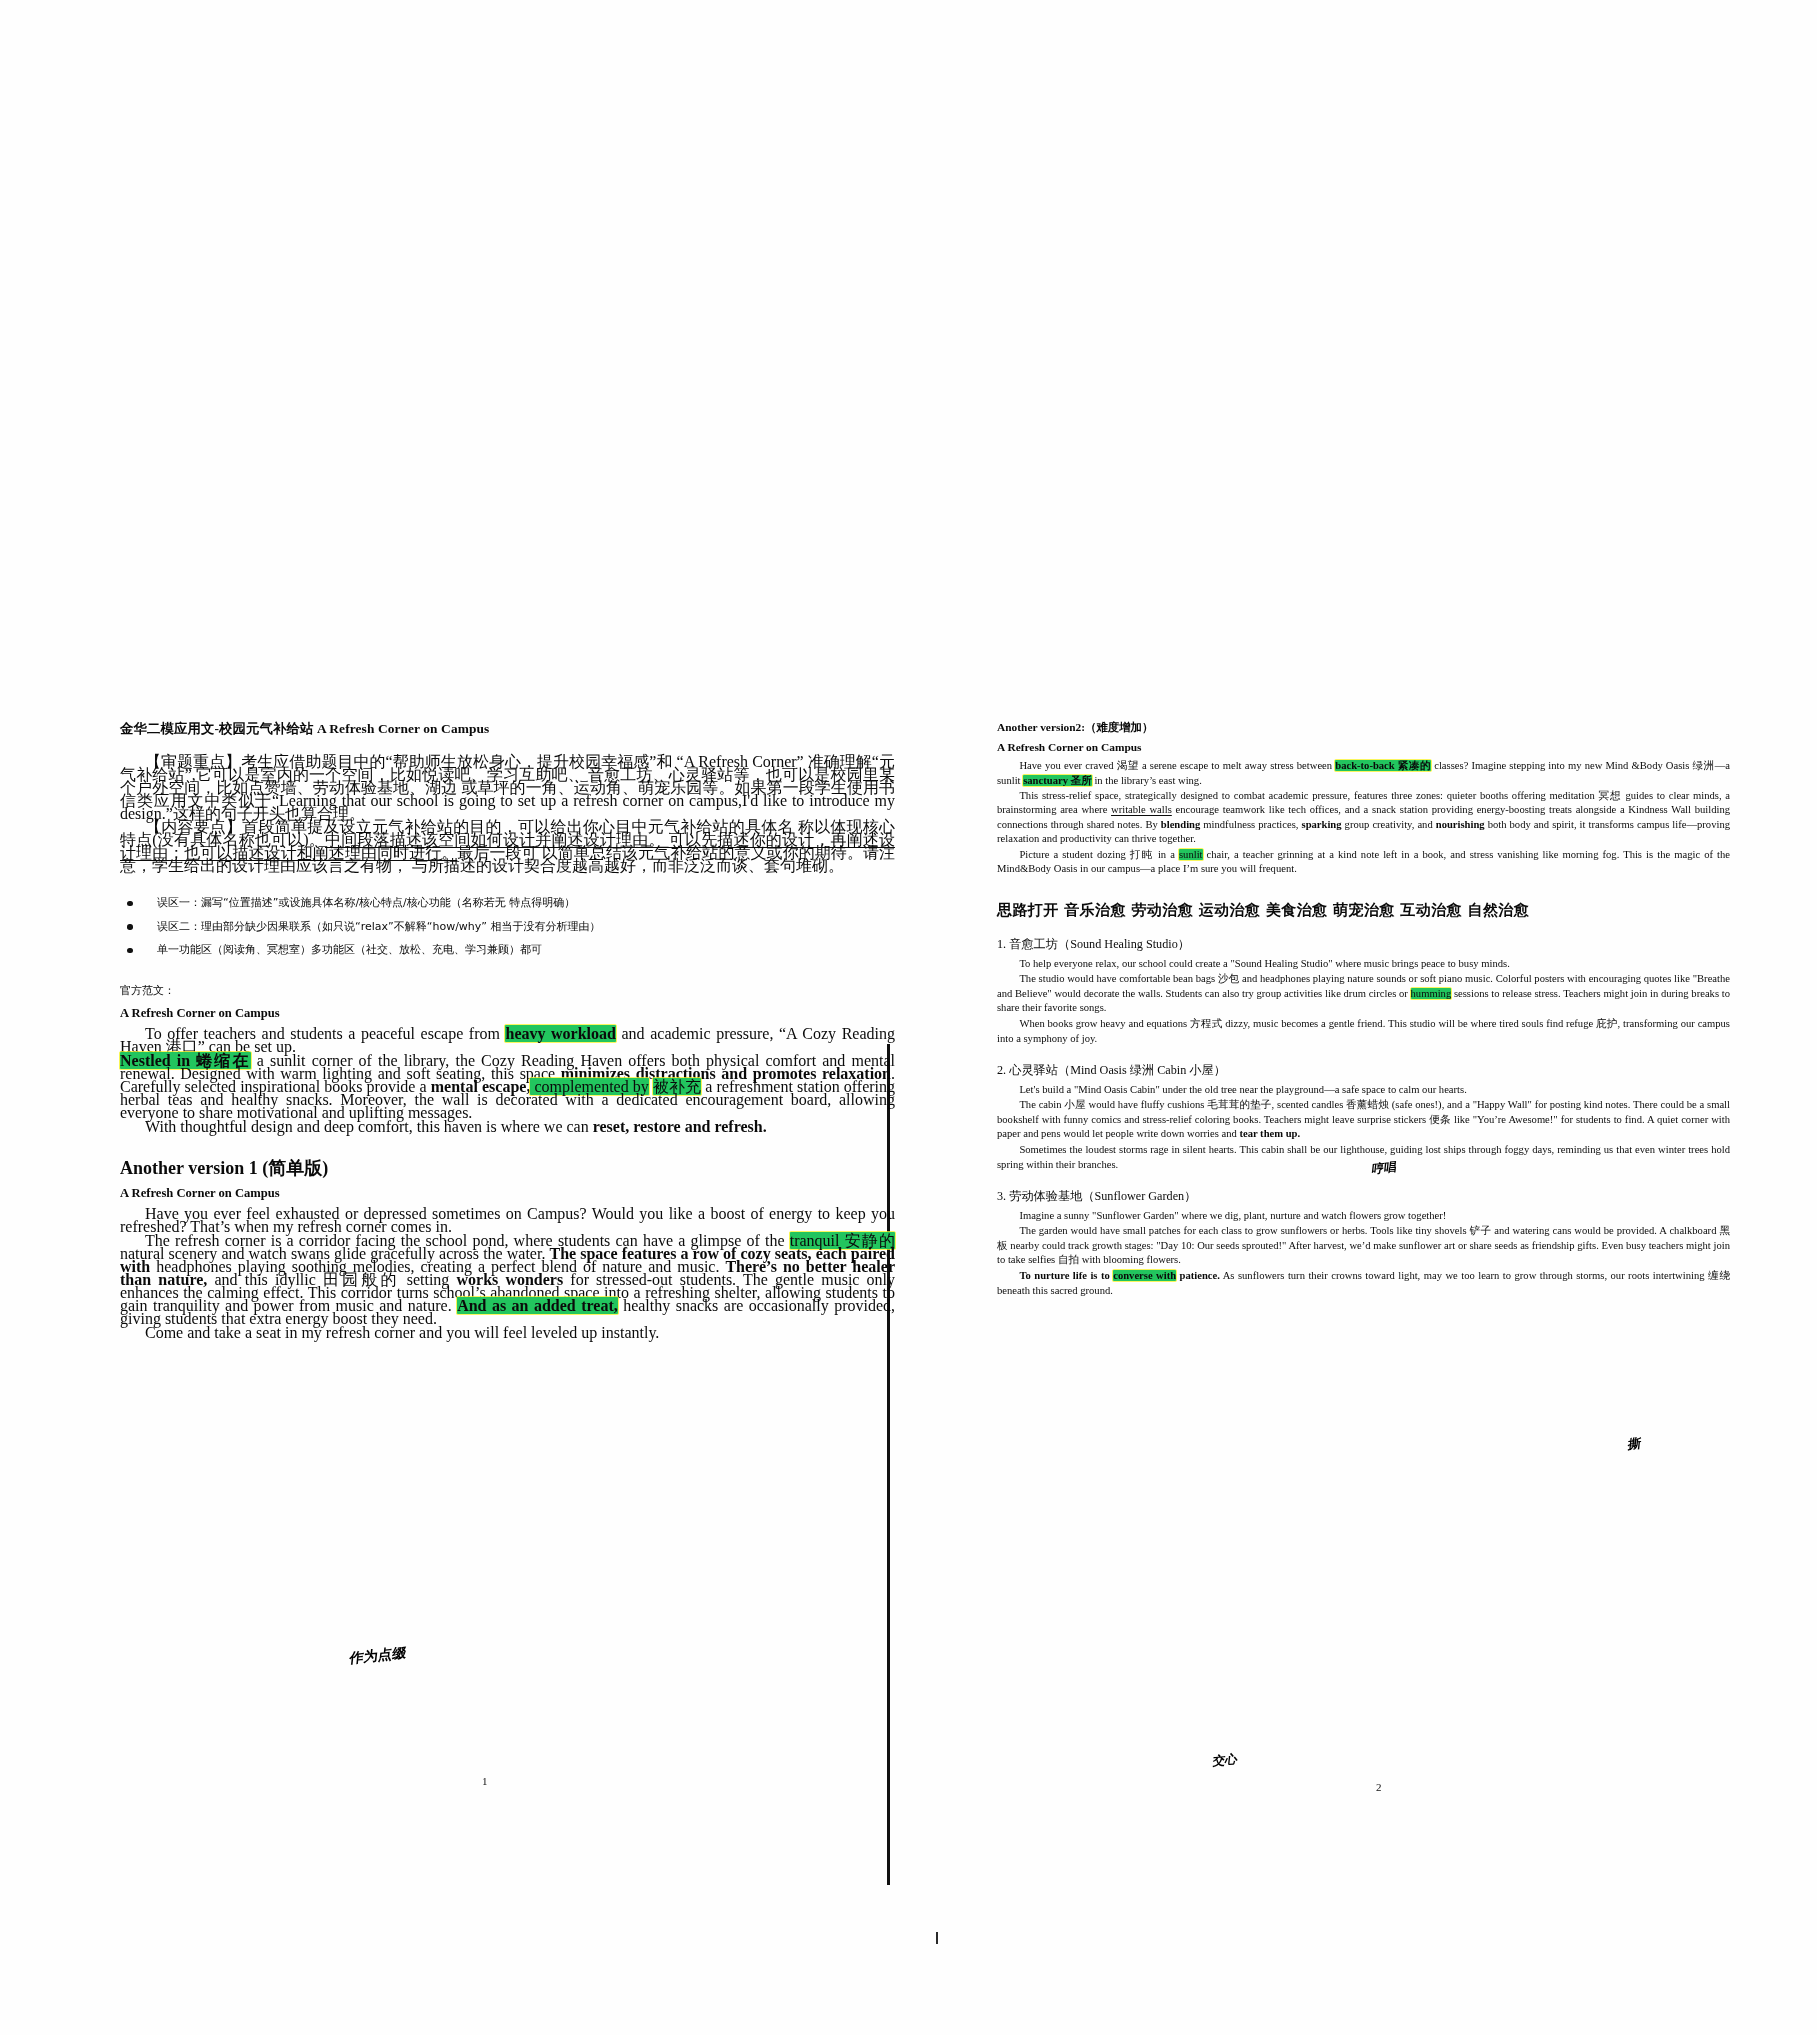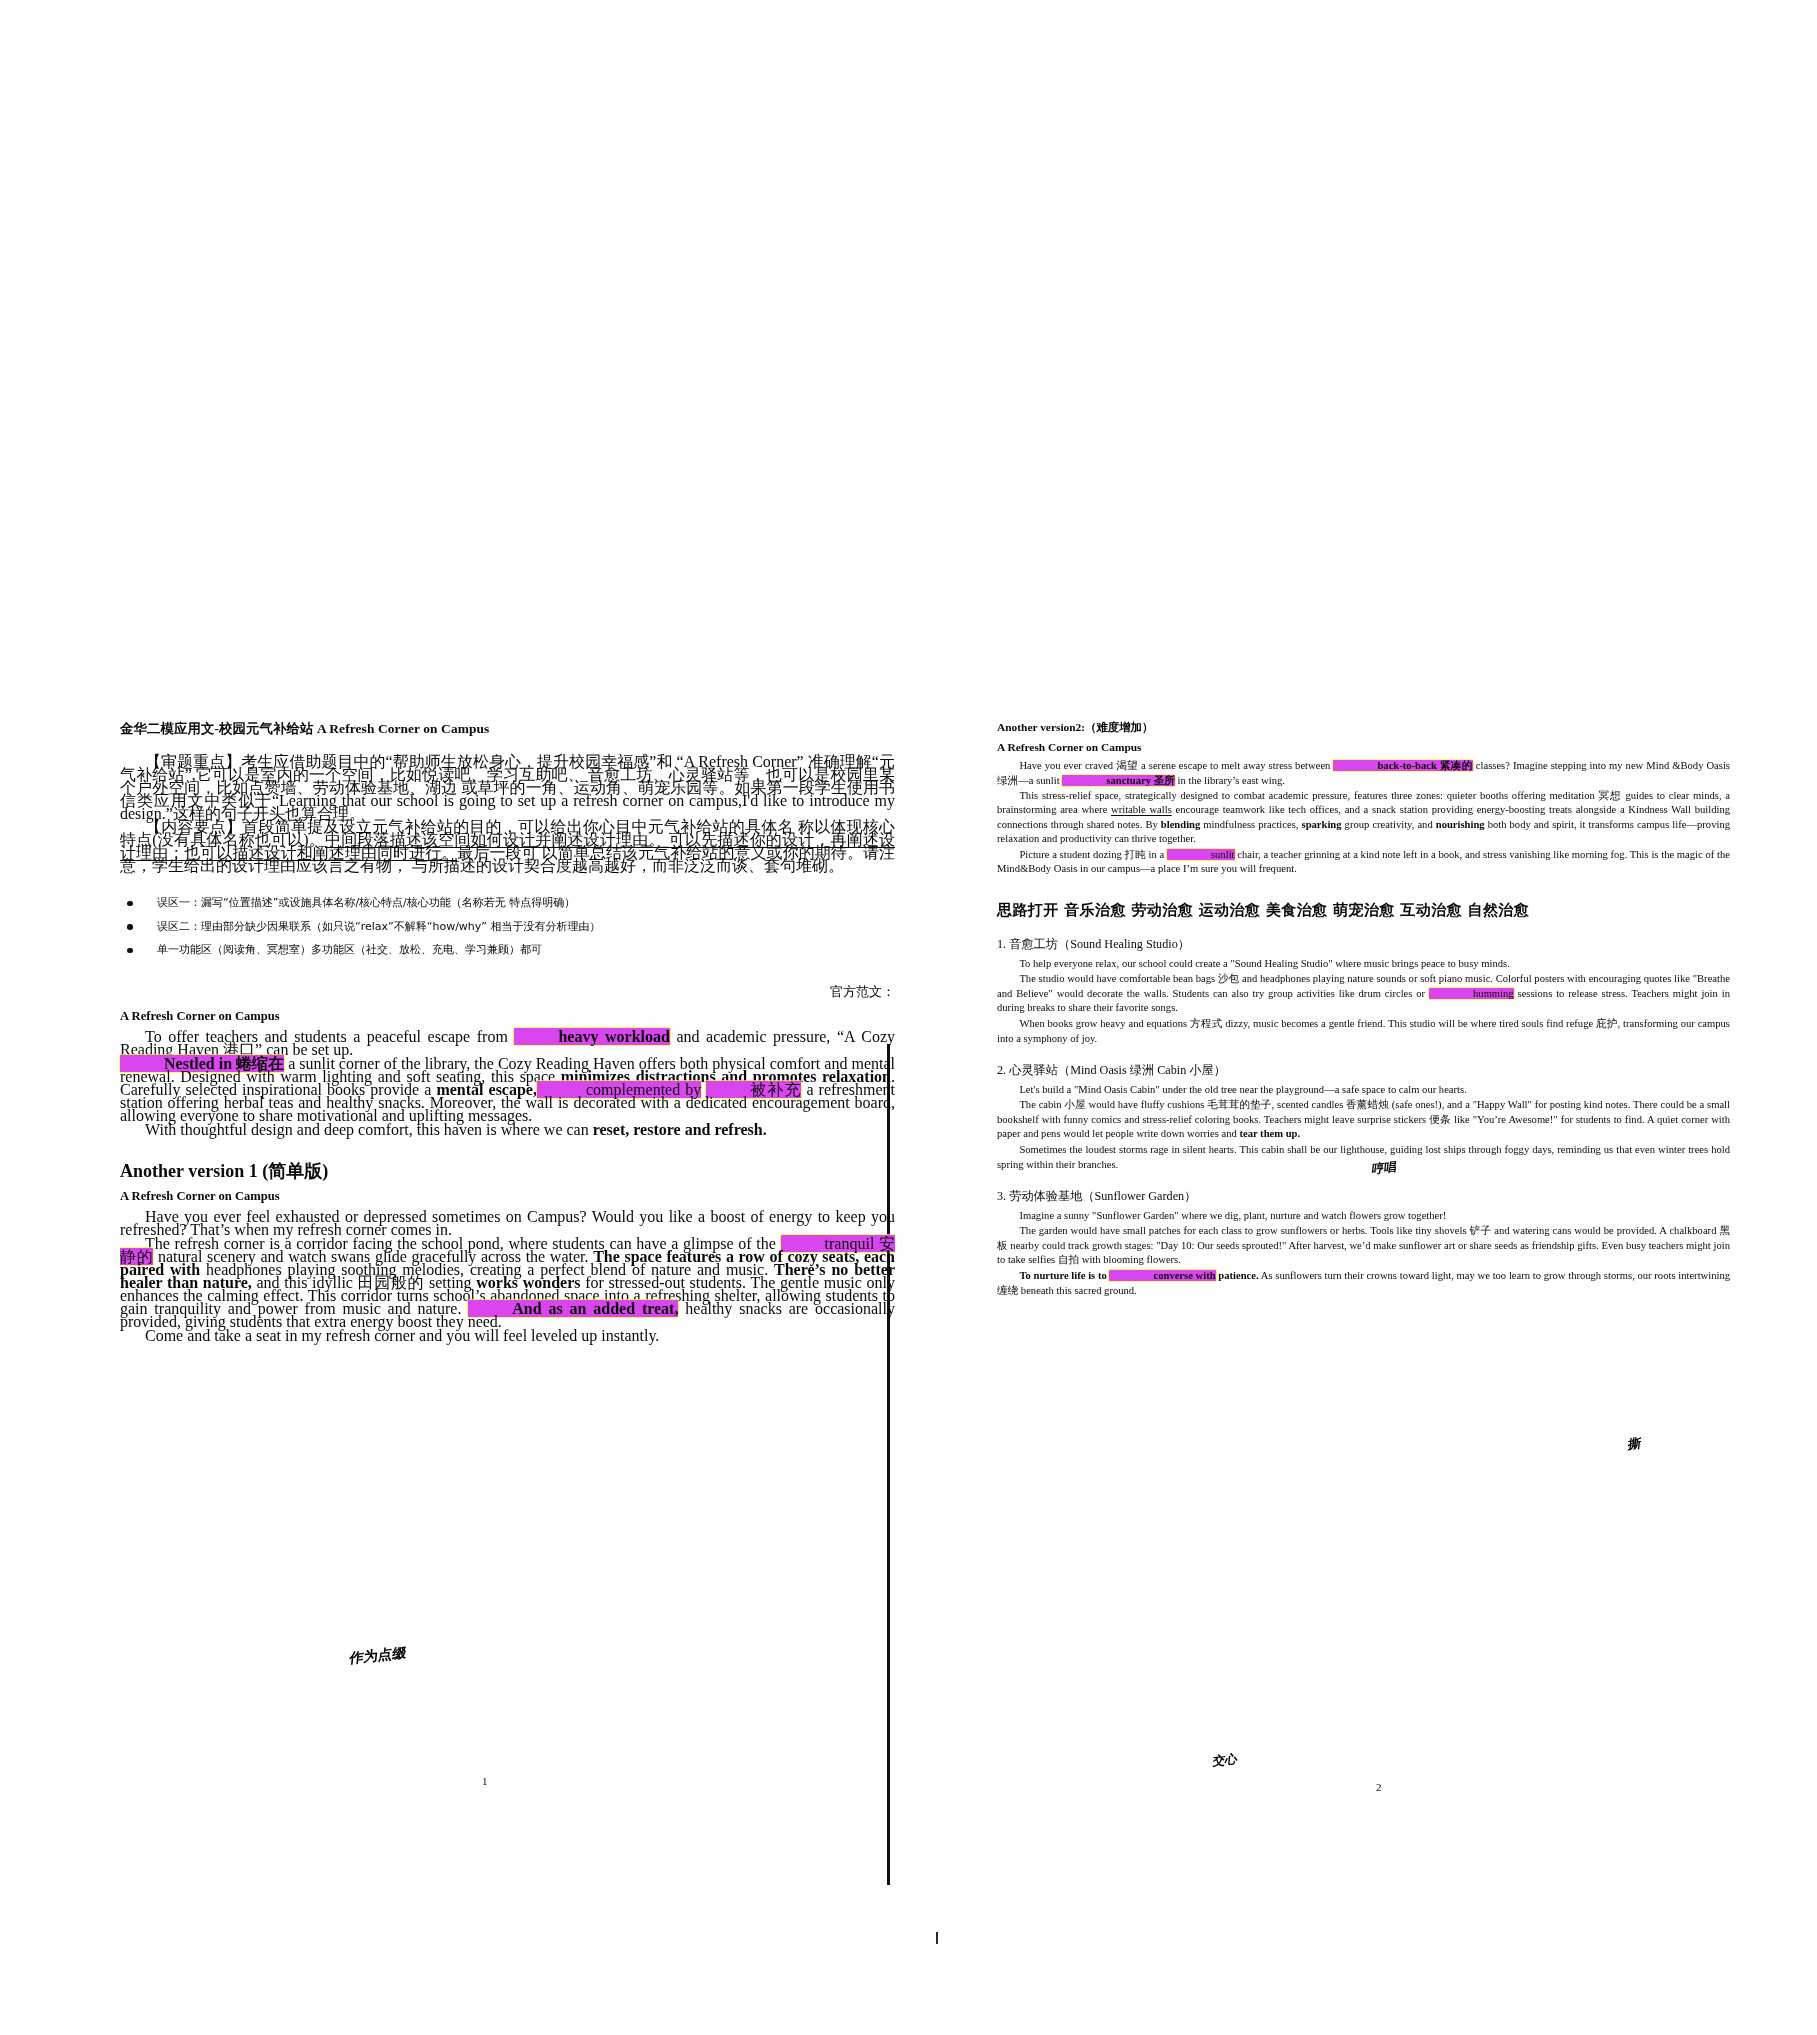--- a/index.html
+++ b/index.html
@@ -87,24 +87,23 @@
     position: absolute;
     left: 7.3px;
     top: 9.8px;
     width: 5.3px;
     height: 5.3px;
     border-radius: 50%;
     background: #111;
   }
 
   .section-label {
-    font-size: 13px;
+    font-size: 11px;
     margin: 21px 0 8.1px 0;
     font-weight: normal;
-    text-align: right;
   }
   .essay-title {
     text-align: left;
     font-weight: bold;
     font-size: 12.6px;
     margin: 5.7px 0 6.5px 0;
   }
   .version-head {
     font-weight: bold;
     font-size: 18px;
@@ -125,24 +124,23 @@
     font-weight: normal;
     margin: 16.3px 0 3.3px 0;
   }
 
   
   .col-right .p { font-size: 10.6px; line-height: 14.5px; }
   .col-right .p.indent { text-indent: 22.4px; }
   .col-right .essay-title { font-size: 11.4px; }
   .col-right .version-head { font-size: 11.4px; margin: 0 0 5.7px 0; }
   .hl {
-    background: #d946ef;
+    background: #22c55e;
     box-shadow: 0 0 0 0.8px #f7f32a;
     border-radius: 0.8px;
-    padding-left: 44px;
   }
   .ul { text-decoration: underline; text-underline-offset: 1.6px; }
 
   
   .pen {
     position: absolute;
     font-family: "DejaVu Sans", sans-serif;
     color: #000;
     font-weight: bold;
     transform: skewX(-12deg) rotate(-6deg);

